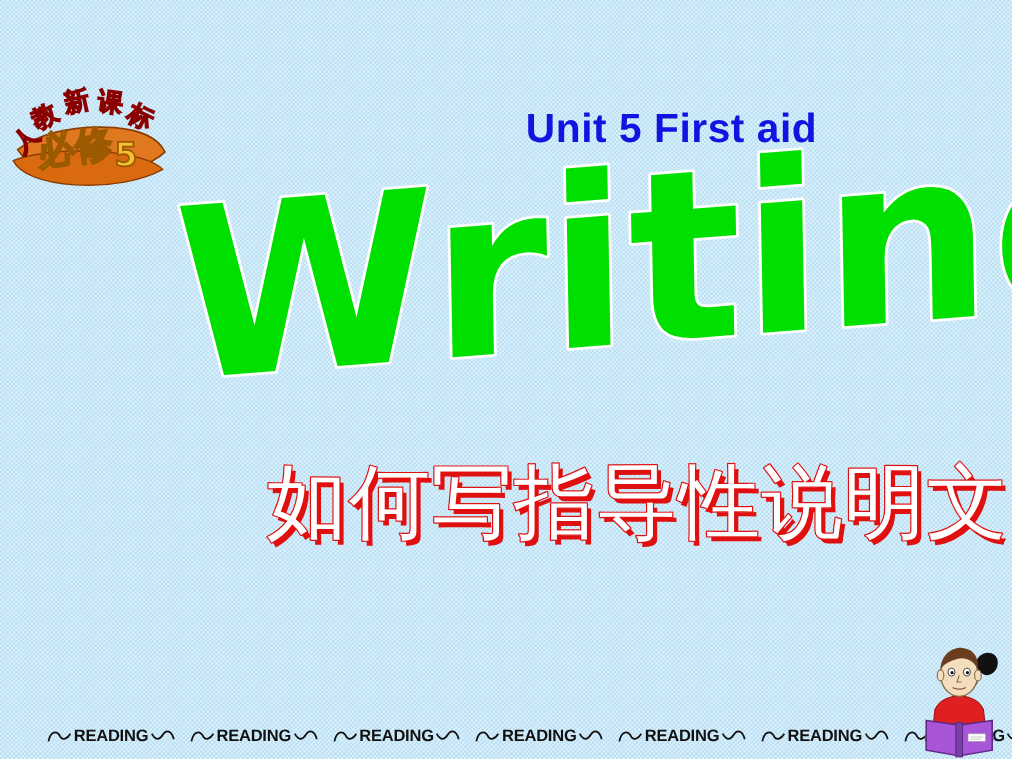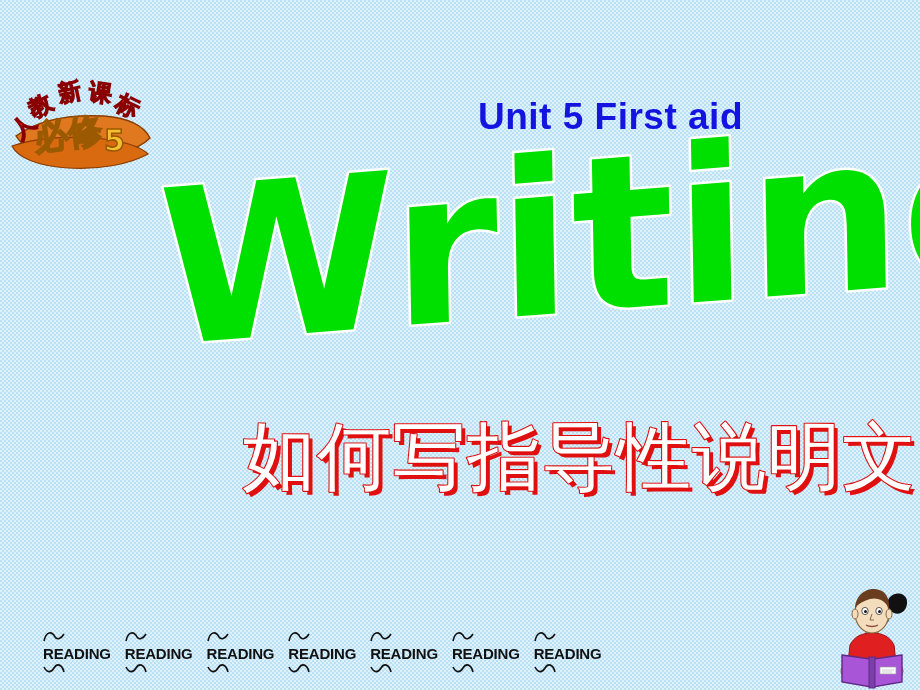--- a/index.html
+++ b/index.html
@@ -105,24 +105,23 @@
     bottom: 12px;
     width: 820px;
     display: flex;
     align-items: center;
     padding-left: 42px;
     box-sizing: border-box;
     gap: 0px;
   }
   .reading-unit {
     display: flex;
-    align-items: flex-start;
+    align-items: flex-end;
     margin-right: 12px;
     white-space: nowrap;
-    flex-direction: column;
   }
   .reading-label {
     font-family: "Liberation Sans", sans-serif;
     font-size: 15px;
     font-weight: 600;
     color: #111111;
     letter-spacing: -0.2px;
     padding: 0 1px;
   }
   .squiggle { display: block; }

